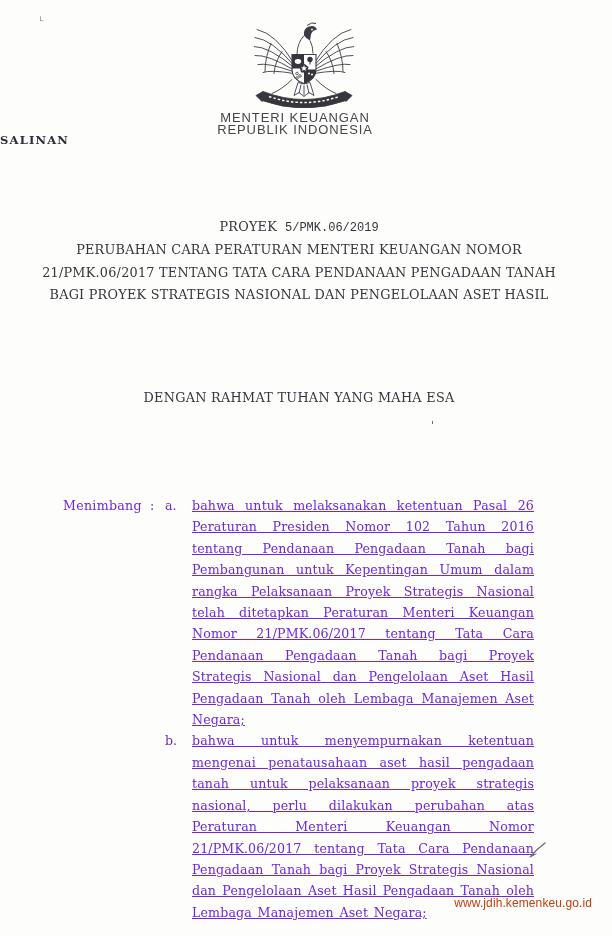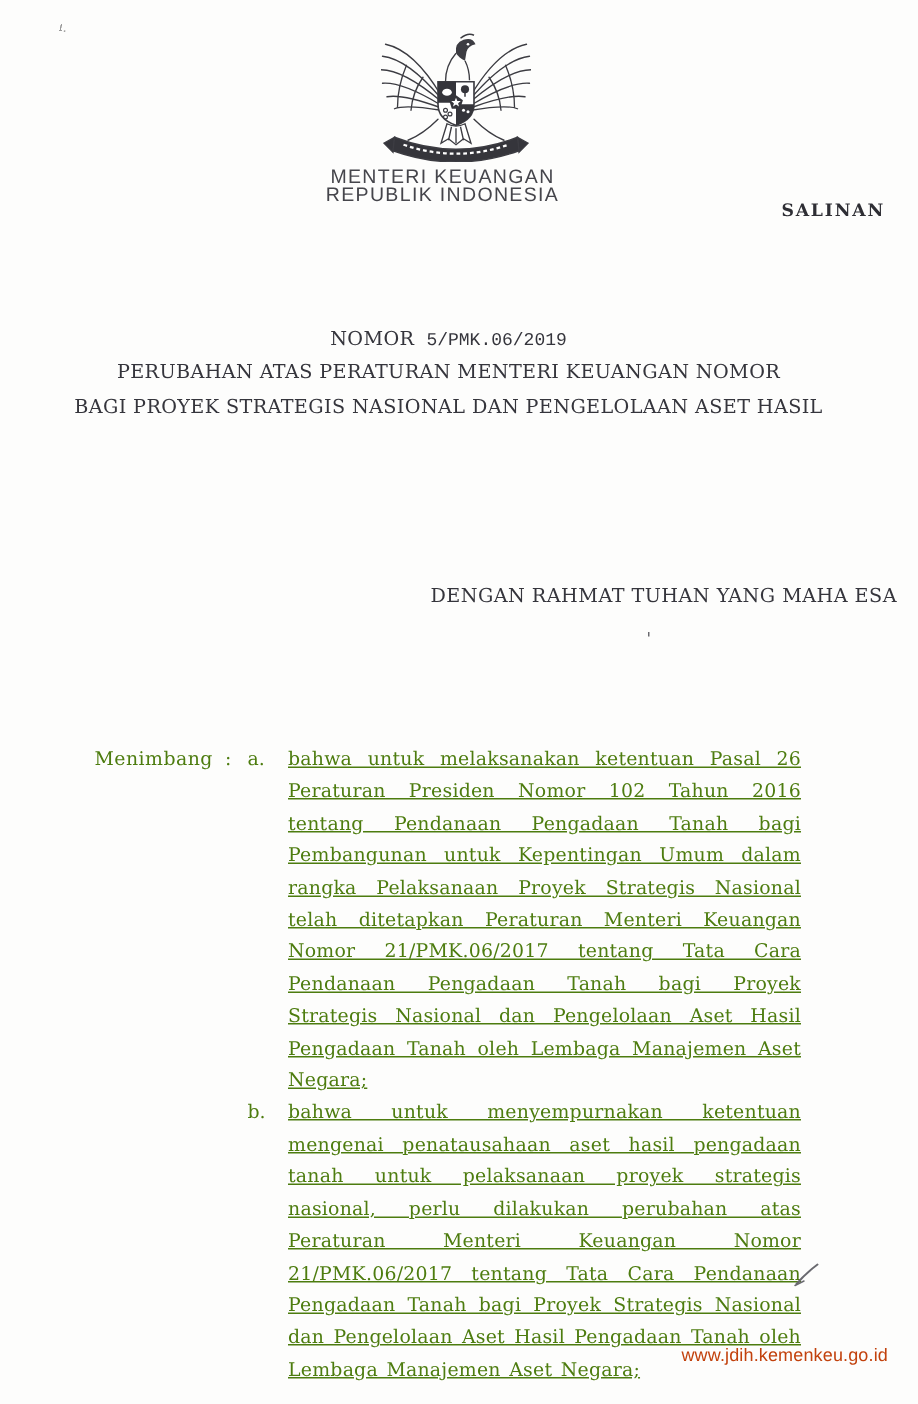--- a/index.html
+++ b/index.html
@@ -33,21 +33,21 @@
     color: #45454b;
     white-space: nowrap;
   }
   .ministry-1 { top: 110px; }
   .ministry-2 { top: 122px; }
   .copy-stamp {
     position: absolute;
     top: 133px;
     left: 0;
     width: 590px;
-    text-align: right;
+    text-align: left;
     font-weight: bold;
     font-size: 11.5px;
     letter-spacing: 1.2px;
     color: #2e2e34;
   }
 
   
   .title-block {
     position: absolute;
     top: 216px;
@@ -65,40 +65,40 @@
     font-family: "Liberation Mono", "DejaVu Sans Mono", monospace;
     font-size: 12px;
     letter-spacing: 0px;
   }
 
   
   .preamble-line {
     position: absolute;
     left: 0;
     width: 598px;
-    text-align: right;
+    text-align: center;
     font-size: 12.8px;
     letter-spacing: 0.3px;
     color: #35353c;
     white-space: nowrap;
   }
   .preamble-1 { top: 390px; }
   .preamble-2 { top: 431px; }
 
   
   .consider {
     position: absolute;
     top: 495px;
     left: 63px;
     width: 471px;
     display: flex;
     align-items: flex-start;
     font-size: 12.6px;
     line-height: 21.4px;
-    color: #4d7c0f;
+    color: #6d28d9;
   }
   .c-label { width: 87px; flex: none; letter-spacing: 0.3px; }
   .c-colon { width: 15px; flex: none; }
   .c-items { flex: 1; min-width: 0; }
   .c-item { display: flex; align-items: flex-start; }
   .c-letter { width: 27px; flex: none; }
   .c-text {
     flex: 1;
     min-width: 0;
     text-align: justify;
@@ -211,23 +211,24 @@
       </g>
     </svg>
   </div>
 
   <div class="ministry-line ministry-1">MENTERI KEUANGAN</div>
   <div class="ministry-line ministry-2">REPUBLIK INDONESIA</div>
   <div class="copy-stamp">SALINAN</div>
 
   <div class="title-block">
     <div>
-      <span>NOMOR</span><span class="nomor-value">5/PMK.06/2019</span>
+      <span>PROYEK</span><span class="nomor-value">5/PMK.06/2019</span>
     </div>
-    <div>PERUBAHAN ATAS PERATURAN MENTERI KEUANGAN NOMOR</div>
+    <div>PERUBAHAN CARA PERATURAN MENTERI KEUANGAN NOMOR</div>
+    <div>21/PMK.06/2017 TENTANG TATA CARA PENDANAAN PENGADAAN TANAH</div>
     <div>BAGI PROYEK STRATEGIS NASIONAL DAN PENGELOLAAN ASET HASIL</div>
   </div>
 
   <div class="preamble-line preamble-1">DENGAN RAHMAT TUHAN YANG MAHA ESA</div>
   <div class="stray-mark">'</div>
 
   <div class="consider">
     <div class="c-label">Menimbang</div>
     <div class="c-colon">:</div>
     <div class="c-items">

